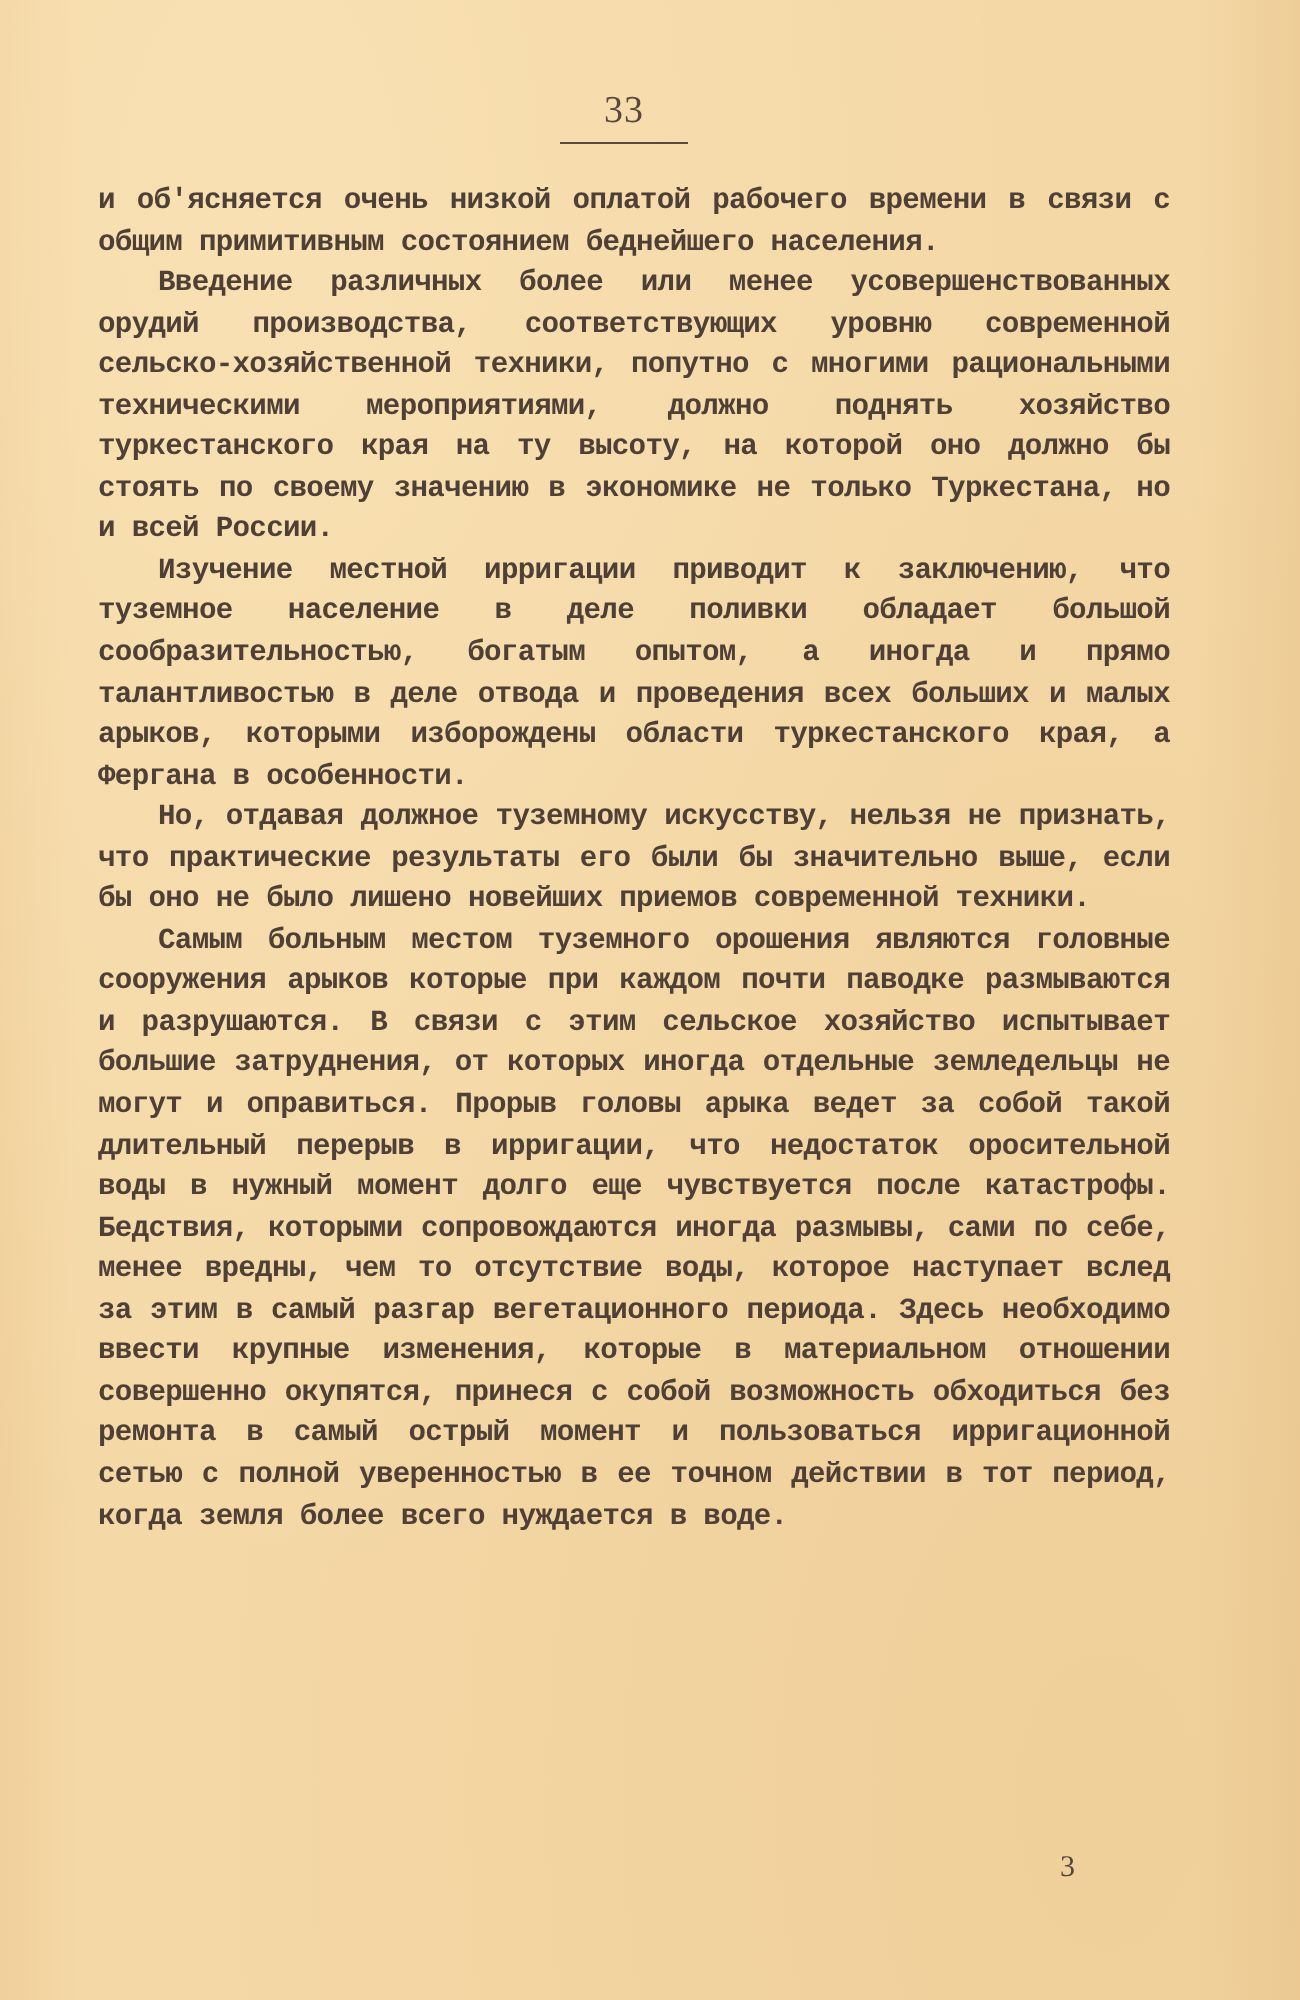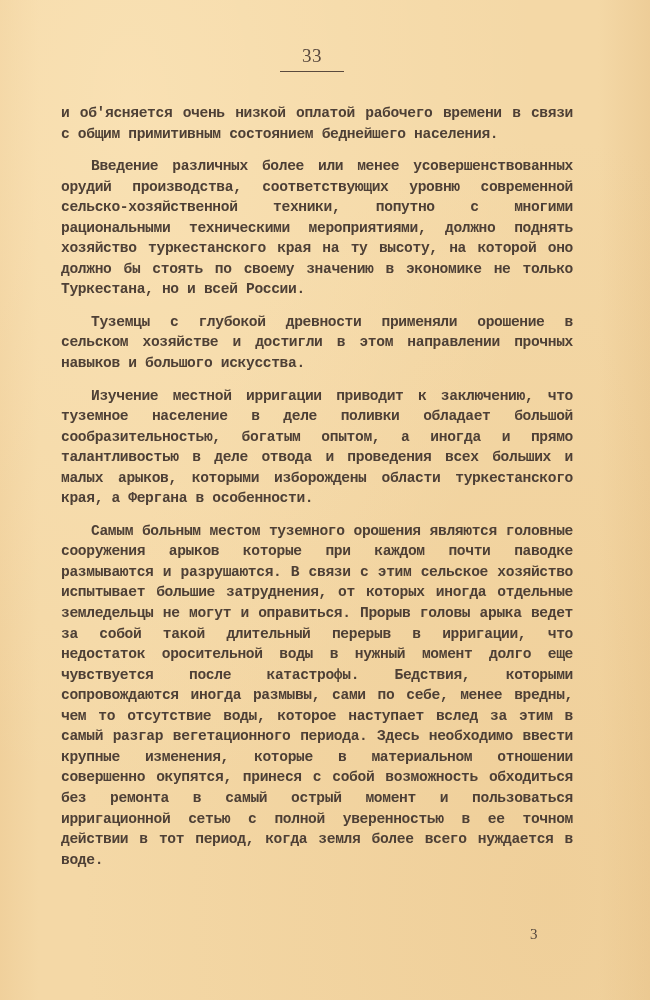--- a/index.html
+++ b/index.html
@@ -51,21 +51,21 @@
       width: 536px;
       font-family: "Liberation Mono", "DejaVu Sans Mono", monospace;
       font-size: 14.6px;
       line-height: 20.55px;
       text-align: justify;
       font-weight: bold;
       color: #4e4036;
       letter-spacing: -0.35px;
     }
     .para {
-      margin: 12px;
+      margin: 0;
       text-indent: 30px;
       hyphens: manual;
     }
     .para.noindent {
       text-indent: 0;
     }
     .signature {
       position: absolute;
       left: 526px;
       top: 926px;
@@ -77,19 +77,19 @@
 </head>
 <body>
 
 <div class="page">
   <div class="page-number">33</div>
   <div class="header-rule"></div>
 
   <div class="body-text">
     <p class="para noindent">и об'ясняется очень низкой оплатой рабочего времени в связи с общим примитивным состоянием беднейшего населения.</p>
     <p class="para">Введение различных более или менее усовершенствованных орудий производства, соответствующих уровню современной сельско-хозяйственной техники, попутно с многими рациональными техническими мероприятиями, должно поднять хозяйство туркестанского края на ту высоту, на которой оно должно бы стоять по своему значению в экономике не только Туркестана, но и всей России.</p>
-    <p class="para">Туземцы с глубокой древности применяли орошение в сельском хозяйстве и достигли в этом направлении прочных навыков и большого искусства.</p>
     <p class="para">Изучение местной ирригации приводит к заключению, что туземное население в деле поливки обладает большой сообразительностью, богатым опытом, а иногда и прямо талантливостью в деле отвода и проведения всех больших и малых арыков, которыми изборождены области туркестанского края, а Фергана в особенности.</p>
+    <p class="para">Но, отдавая должное туземному искусству, нельзя не признать, что практические результаты его были бы значительно выше, если бы оно не было лишено новейших приемов современной техники.</p>
     <p class="para">Самым больным местом туземного орошения являются головные сооружения арыков которые при каждом почти паводке размываются и разрушаются. В связи с этим сельское хозяйство испытывает большие затруднения, от которых иногда отдельные земледельцы не могут и оправиться. Прорыв головы арыка ведет за собой такой длительный перерыв в ирригации, что недостаток оросительной воды в нужный момент долго еще чувствуется после катастрофы. Бедствия, которыми сопровождаются иногда размывы, сами по себе, менее вредны, чем то отсутствие воды, которое наступает вслед за этим в самый разгар вегетационного периода. Здесь необходимо ввести крупные изменения, которые в материальном отношении совершенно окупятся, принеся с собой возможность обходиться без ремонта в самый острый момент и пользоваться ирригационной сетью с полной уверенностью в ее точном действии в тот период, когда земля более всего нуждается в воде.</p>
   </div>
 
   <div class="signature">3</div>
 </div>
 
 </body></html>

